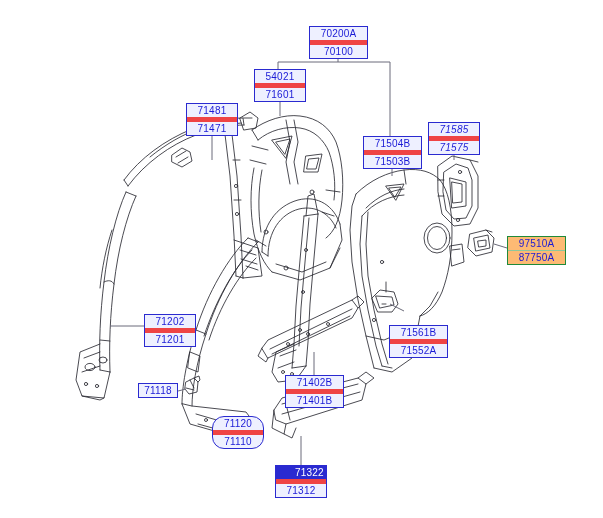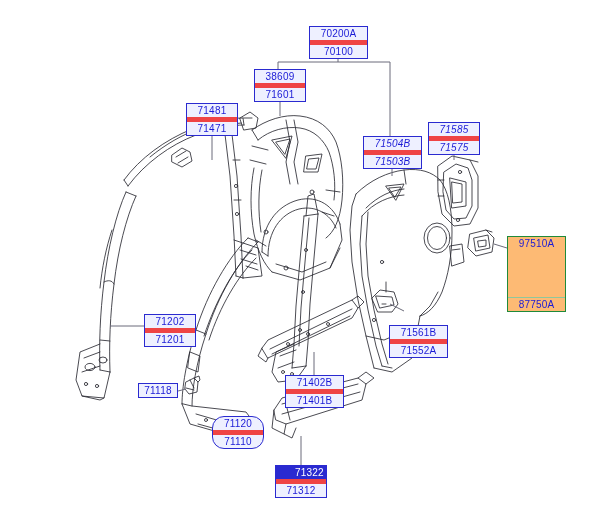--- a/index.html
+++ b/index.html
@@ -29,21 +29,21 @@
     color:#1a1ad6;
     text-align:center;
     padding:0 3px;
     white-space:nowrap;
     font-family:"Liberation Sans", sans-serif;
   }
   .label .ln + .ln{border-top:5px solid #ef4444;}
   .label.sel .ln.hi{background:#2a2ad0;color:#ffffff;padding-left:19px;}
   .label.green{border-color:#1f8a3a;background:#fdba74;}
   .label.green .ln{color:#1a1ad6;}
-  .label.green .ln + .ln{border-top:1px solid #8fc79c;margin-top:47px;}
+  .label.green .ln + .ln{border-top:1px solid #8fc79c;}
 
   
   #leaders{position:absolute;left:0;top:0;width:603px;height:518px;z-index:10;}
 </style>
 </head>
 <body>
 
 <div id="stage">
 
   <svg id="art" viewBox="0 0 603 518">
@@ -293,28 +293,28 @@
       <path d="M301 465 L301 436"></path>
     </g>
   </svg>
 
   <div id="labels">
       <div class="label" style="left: 309px; top: 26px; width: 59px;">
         <span class="ln">70200A</span>
         <span class="ln">70100</span>
       </div>
       <div class="label" style="left: 254px; top: 69px; width: 52px;">
-        <span class="ln">38609</span>
+        <span class="ln">54021</span>
         <span class="ln">71601</span>
       </div>
       <div class="label" style="left: 186px; top: 103px; width: 52px;">
         <span class="ln">71481</span>
         <span class="ln">71471</span>
       </div>
-      <div class="label" style="left: 363px; top: 136px; width: 59px; font-style: italic;">
+      <div class="label" style="left: 363px; top: 136px; width: 59px;">
         <span class="ln">71504B</span>
         <span class="ln">71503B</span>
       </div>
       <div class="label" style="left: 428px; top: 122px; width: 52px; font-style: italic;">
         <span class="ln">71585</span>
         <span class="ln">71575</span>
       </div>
       <div class="label green" style="left: 507px; top: 236px; width: 59px;">
         <span class="ln">97510A</span>
         <span class="ln">87750A</span>

